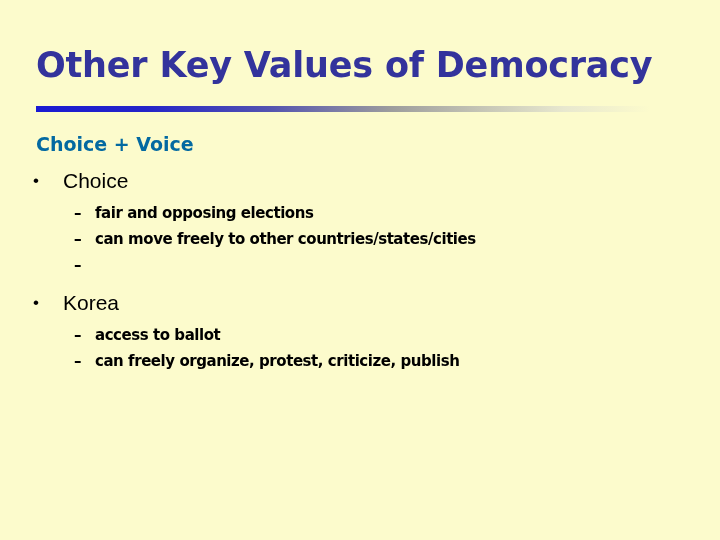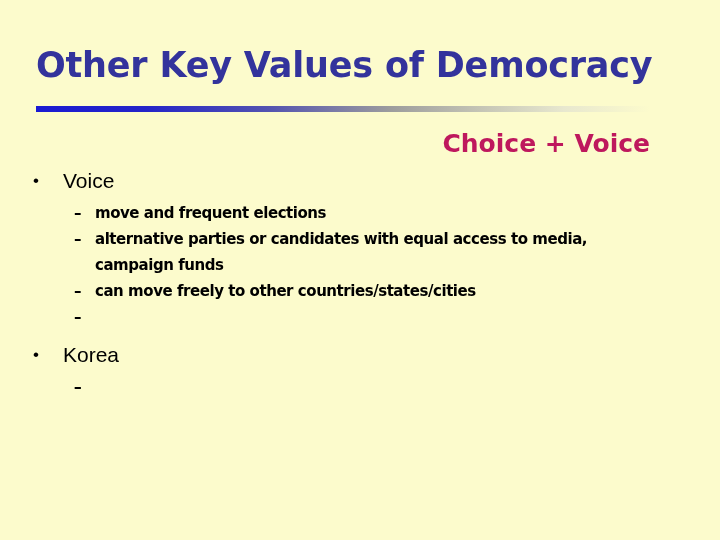--- a/index.html
+++ b/index.html
@@ -50,25 +50,25 @@
         #e8e8cf 86%,
         rgba(252,251,204,0) 100%);
   }
 
   
   .subtitle {
     position: absolute;
     left: 36px;
     top: 132px;
     width: 614px;
-    text-align: right;
-    color: #be185d;
+    text-align: left;
+    color: #0369a1;
     font-family: "DejaVu Sans", sans-serif;
     font-weight: bold;
-    font-size: 25px;
+    font-size: 19px;
     line-height: 24px;
   }
 
   
   .body {
     position: absolute;
     left: 0;
     top: 166px;
     width: 720px;
   }
@@ -130,50 +130,51 @@
 
   <div class="title-rule"></div>
 
   <div class="subtitle">Choice + Voice</div>
 
   <div class="body">
 
     <div class="group">
       <div class="l1">
         <span class="marker">•</span>
-        <span>Voice</span>
+        <span>Choice</span>
       </div>
       <div class="sublist">
         <div class="l2">
           <span class="marker">–</span>
-          <span>move and frequent elections</span>
+          <span>fair and opposing elections</span>
         </div>
         <div class="l2">
           <span class="marker">–</span>
-          <span>alternative parties or candidates with equal access to media, campaign funds</span>
         </div>
         <div class="l2">
           <span class="marker">–</span>
           <span>can move freely to other countries/states/cities</span>
         </div>
         <div class="l2">
           <span class="marker">–</span>
         </div>
       </div>
     </div>
 
     <div class="group spaced">
       <div class="l1">
         <span class="marker">•</span>
         <span>Korea</span>
       </div>
       <div class="sublist">
         <div class="l2">
           <span class="marker">–</span>
+          <span>access to ballot</span>
         </div>
         <div class="l2">
           <span class="marker">–</span>
+          <span>can freely organize, protest, criticize, publish</span>
         </div>
       </div>
     </div>
 
   </div>
 </div>
 
 </body></html>

